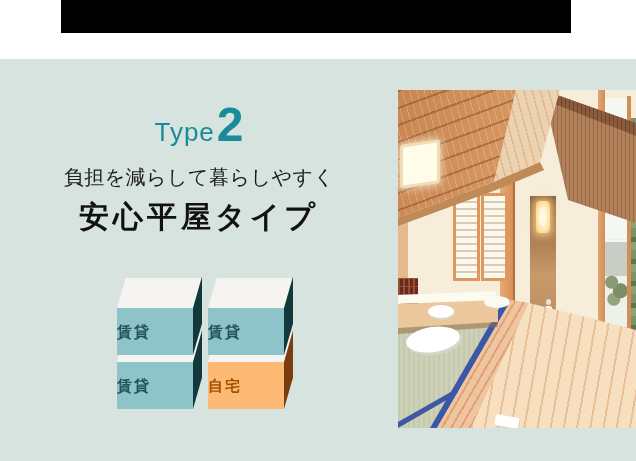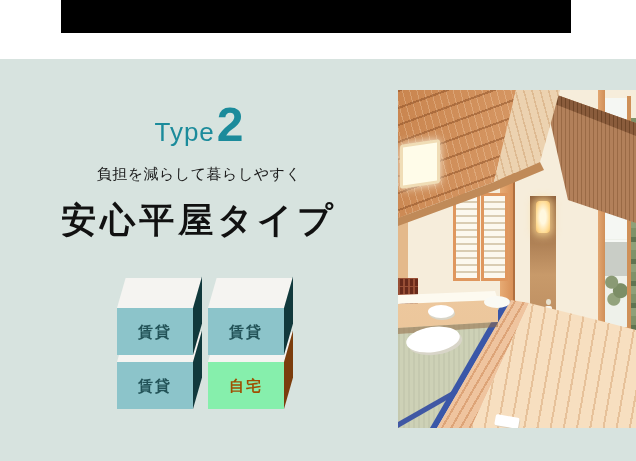--- a/index.html
+++ b/index.html
@@ -11,35 +11,35 @@
   
   .top-bar{position:absolute;left:61px;top:0;width:510px;height:33px;background:#000;}
   
   .section{position:absolute;left:0;top:59px;width:636px;height:402px;background:#d7e3df;}
   .left-col{position:absolute;left:0;top:0;width:398px;height:100%;}
   
   .type-row{position:absolute;left:0;top:42px;width:100%;display:flex;justify-content:center;align-items:baseline;color:#1b8b9b;line-height:1;}
   .type-word{font-size:26px;font-weight:400;letter-spacing:1px;}
   .type-num{font-size:48px;font-weight:bold;margin-left:2px;}
   
-  .subtitle{position:absolute;left:0;top:106px;width:100%;text-align:center;font-size:15px;letter-spacing:0.5px;color:#1c1c1c;line-height:1.2;}
-  .title{position:absolute;left:0;top:140px;width:100%;text-align:center;font-size:35px;font-weight:bold;letter-spacing:4px;color:#111;line-height:1.2;}
+  .subtitle{position:absolute;left:0;top:106px;width:100%;text-align:center;font-size:20px;letter-spacing:0.5px;color:#1c1c1c;line-height:1.2;}
+  .title{position:absolute;left:0;top:140px;width:100%;text-align:center;font-size:30px;font-weight:bold;letter-spacing:4px;color:#111;line-height:1.2;}
   
   .diagram{position:absolute;left:117px;top:218px;width:182px;height:132px;}
   .iso-box{position:absolute;width:76px;height:47px;}
   .pos-tl{left:0;top:31px;z-index:2;}
   .pos-tr{left:91px;top:31px;z-index:2;}
   .pos-bl{left:0;top:85px;z-index:1;}
   .pos-br{left:91px;top:85px;z-index:1;}
-  .face-front{position:absolute;left:0;top:0;width:100%;height:100%;display:flex;align-items:center;justify-content:center;font-size:15px;font-weight:bold;letter-spacing:2px;line-height:1;}
+  .face-front{position:absolute;left:0;top:0;width:100%;height:100%;display:flex;align-items:center;justify-content:flex-start;font-size:15px;font-weight:bold;letter-spacing:2px;line-height:1;}
   .face-top{position:absolute;left:0;top:-30px;width:76px;height:30px;background:#f5f4f1;transform:skewX(-16deg);transform-origin:0 100%;}
   .face-side{position:absolute;left:76px;top:0;width:9px;height:47px;transform:skewY(-74deg);transform-origin:0 0;}
   .rental .face-front{background:#8cc4ca;color:#235358;}
   .rental .face-side{background:#11393c;}
-  .home .face-front{background:#86efac;color:#a04e00;}
+  .home .face-front{background:#fdba74;color:#a04e00;}
   .home .face-side{background:#7b3d0d;}
   
   .photo{position:absolute;left:398px;top:31px;width:238px;height:338px;overflow:hidden;background:#f6eddb;}
   .photo *{position:absolute;}
   .ph-glass{left:207px;top:8px;width:22px;height:314px;background:linear-gradient(#f5f7f3 0 45%,#eef1ea 45% 78%,#e9ece2 78% 100%);}
   .ph-building{left:207px;top:150px;width:22px;height:34px;background:#c9cdc6;border-top:2px solid #f6f8f4;}
   .ph-bush{left:207px;top:182px;width:22px;height:34px;background:
      radial-gradient(circle at 30% 30%,#8a9a74 0 6px,transparent 7px),
      radial-gradient(circle at 70% 55%,#7c8e66 0 7px,transparent 8px),
      radial-gradient(circle at 40% 80%,#93a37d 0 6px,transparent 7px);}

